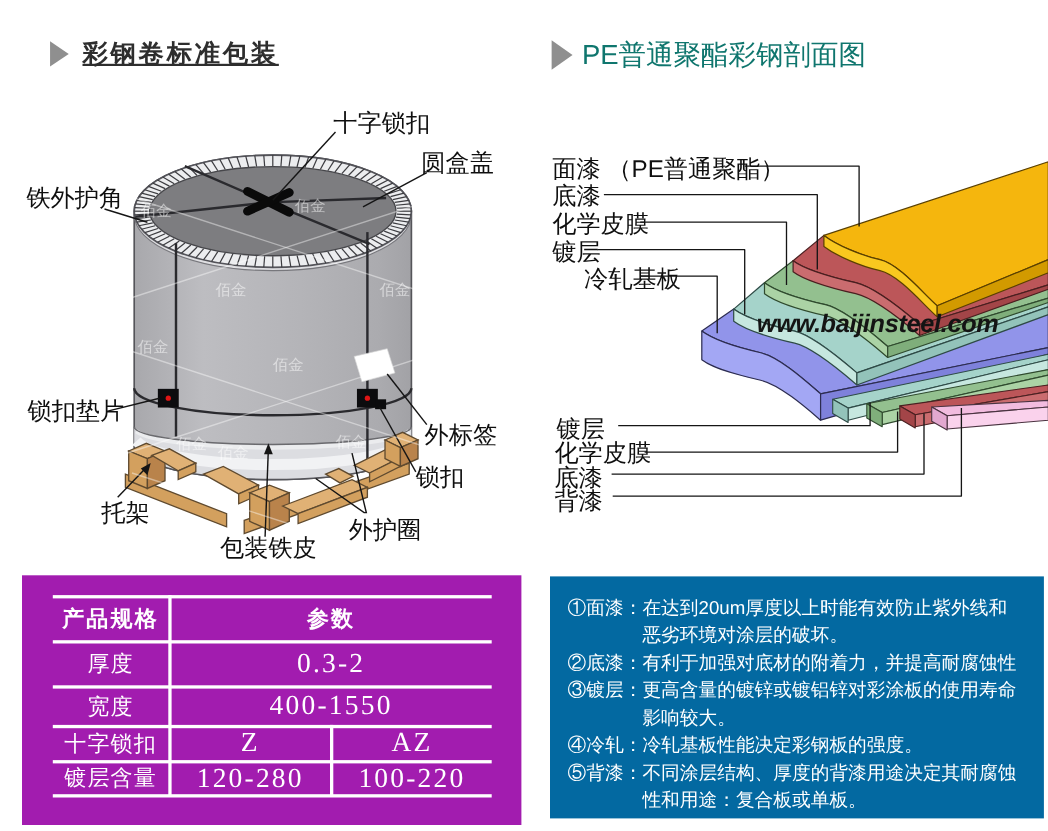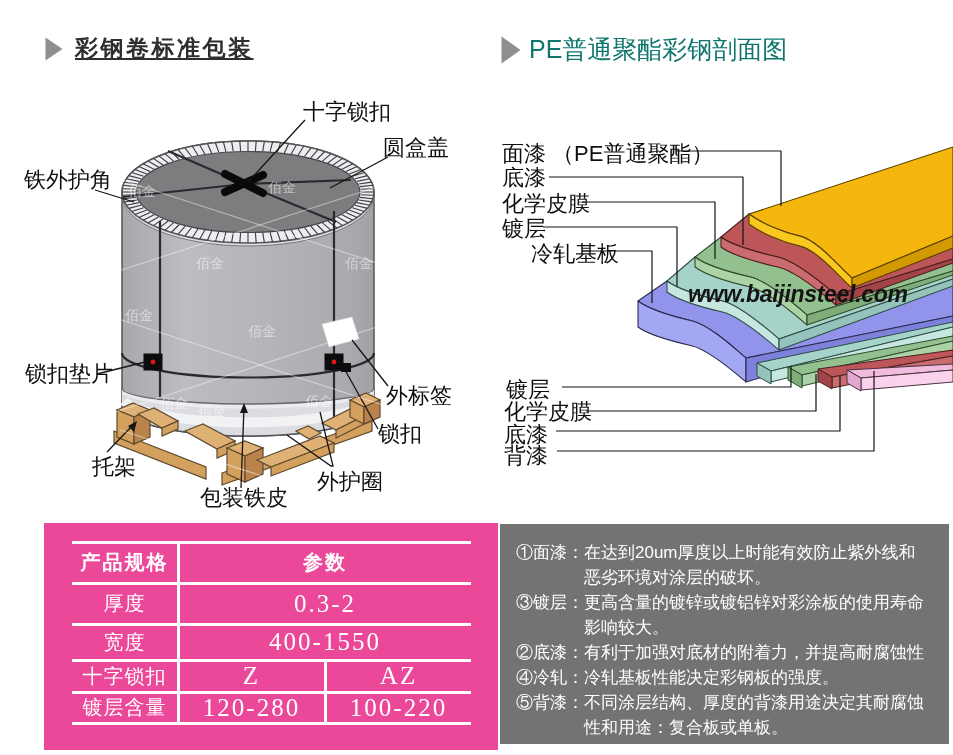--- a/index.html
+++ b/index.html
@@ -351,21 +351,21 @@
   <div class="lbl" style="left:502px; top:195px;">化学皮膜</div>
   <div class="lbl" style="left:502px; top:220px;">镀层</div>
   <div class="lbl" style="left:502px; top:245px;margin-left:29px;">冷轧基板</div>
   <div class="lbl" style="left:506px; top:381px;">镀层</div>
   <div class="lbl" style="left:504px; top:403px;">化学皮膜</div>
   <div class="lbl" style="left:504px; top:426px;">底漆</div>
   <div class="lbl" style="left:504px; top:447px;">背漆</div>
 
   <div id="wm-url">www.baijinsteel.com</div>
 
-  <div id="spec-panel" style="background: #ec4899; margin-left: 24px;">
+  <div id="spec-panel" style="background: #a21caf;">
 
     <div class="tline" style="left:28px; top:18px;  width:399px; height:2.5px;"></div>
     <div class="tline" style="left:28px; top:59px;  width:399px; height:2.5px;"></div>
     <div class="tline" style="left:28px; top:100px; width:399px; height:2.5px;"></div>
     <div class="tline" style="left:28px; top:136px; width:399px; height:2.5px;"></div>
     <div class="tline" style="left:28px; top:168px; width:399px; height:2.5px;"></div>
     <div class="tline" style="left:28px; top:199px; width:399px; height:2.5px;"></div>
 
     <div class="tline" style="left:133px; top:18px; width:2.5px; height:183px;"></div>
     <div class="tline" style="left:280px; top:136px; width:2.5px; height:65px;"></div>
@@ -381,32 +381,32 @@
 
     <div class="cell cn" style="left:28px; top:138px; width:105px; height:30px;">十字锁扣</div>
     <div class="cell val" style="left:135px; top:138px; width:145px; height:30px;">Z</div>
     <div class="cell val" style="left:282px; top:138px; width:145px; height:30px;">AZ</div>
 
     <div class="cell cn" style="left:28px; top:170px; width:105px; height:29px;">镀层含量</div>
     <div class="cell val" style="left:135px; top:170px; width:145px; height:29px;">120-280</div>
     <div class="cell val" style="left:282px; top:170px; width:145px; height:29px;">100-220</div>
   </div>
 
-  <div id="notes-panel" style="background: #737373;">
+  <div id="notes-panel" style="background: #0369a1;">
     <div class="note-item">
       <span class="n-label">①面漆：</span>
       <span class="n-text">在达到20um厚度以上时能有效防止紫外线和恶劣环境对涂层的破坏。</span>
     </div>
     <div class="note-item">
+      <span class="n-label">②底漆：</span>
+      <span class="n-text">有利于加强对底材的附着力，并提高耐腐蚀性</span>
+    </div>
+    <div class="note-item">
       <span class="n-label">③镀层：</span>
       <span class="n-text">更高含量的镀锌或镀铝锌对彩涂板的使用寿命影响较大。</span>
-    </div>
-    <div class="note-item">
-      <span class="n-label">②底漆：</span>
-      <span class="n-text">有利于加强对底材的附着力，并提高耐腐蚀性</span>
     </div>
     <div class="note-item">
       <span class="n-label">④冷轧：</span>
       <span class="n-text">冷轧基板性能决定彩钢板的强度。</span>
     </div>
     <div class="note-item">
       <span class="n-label">⑤背漆：</span>
       <span class="n-text">不同涂层结构、厚度的背漆用途决定其耐腐蚀性和用途：复合板或单板。</span>
     </div>
   </div>

